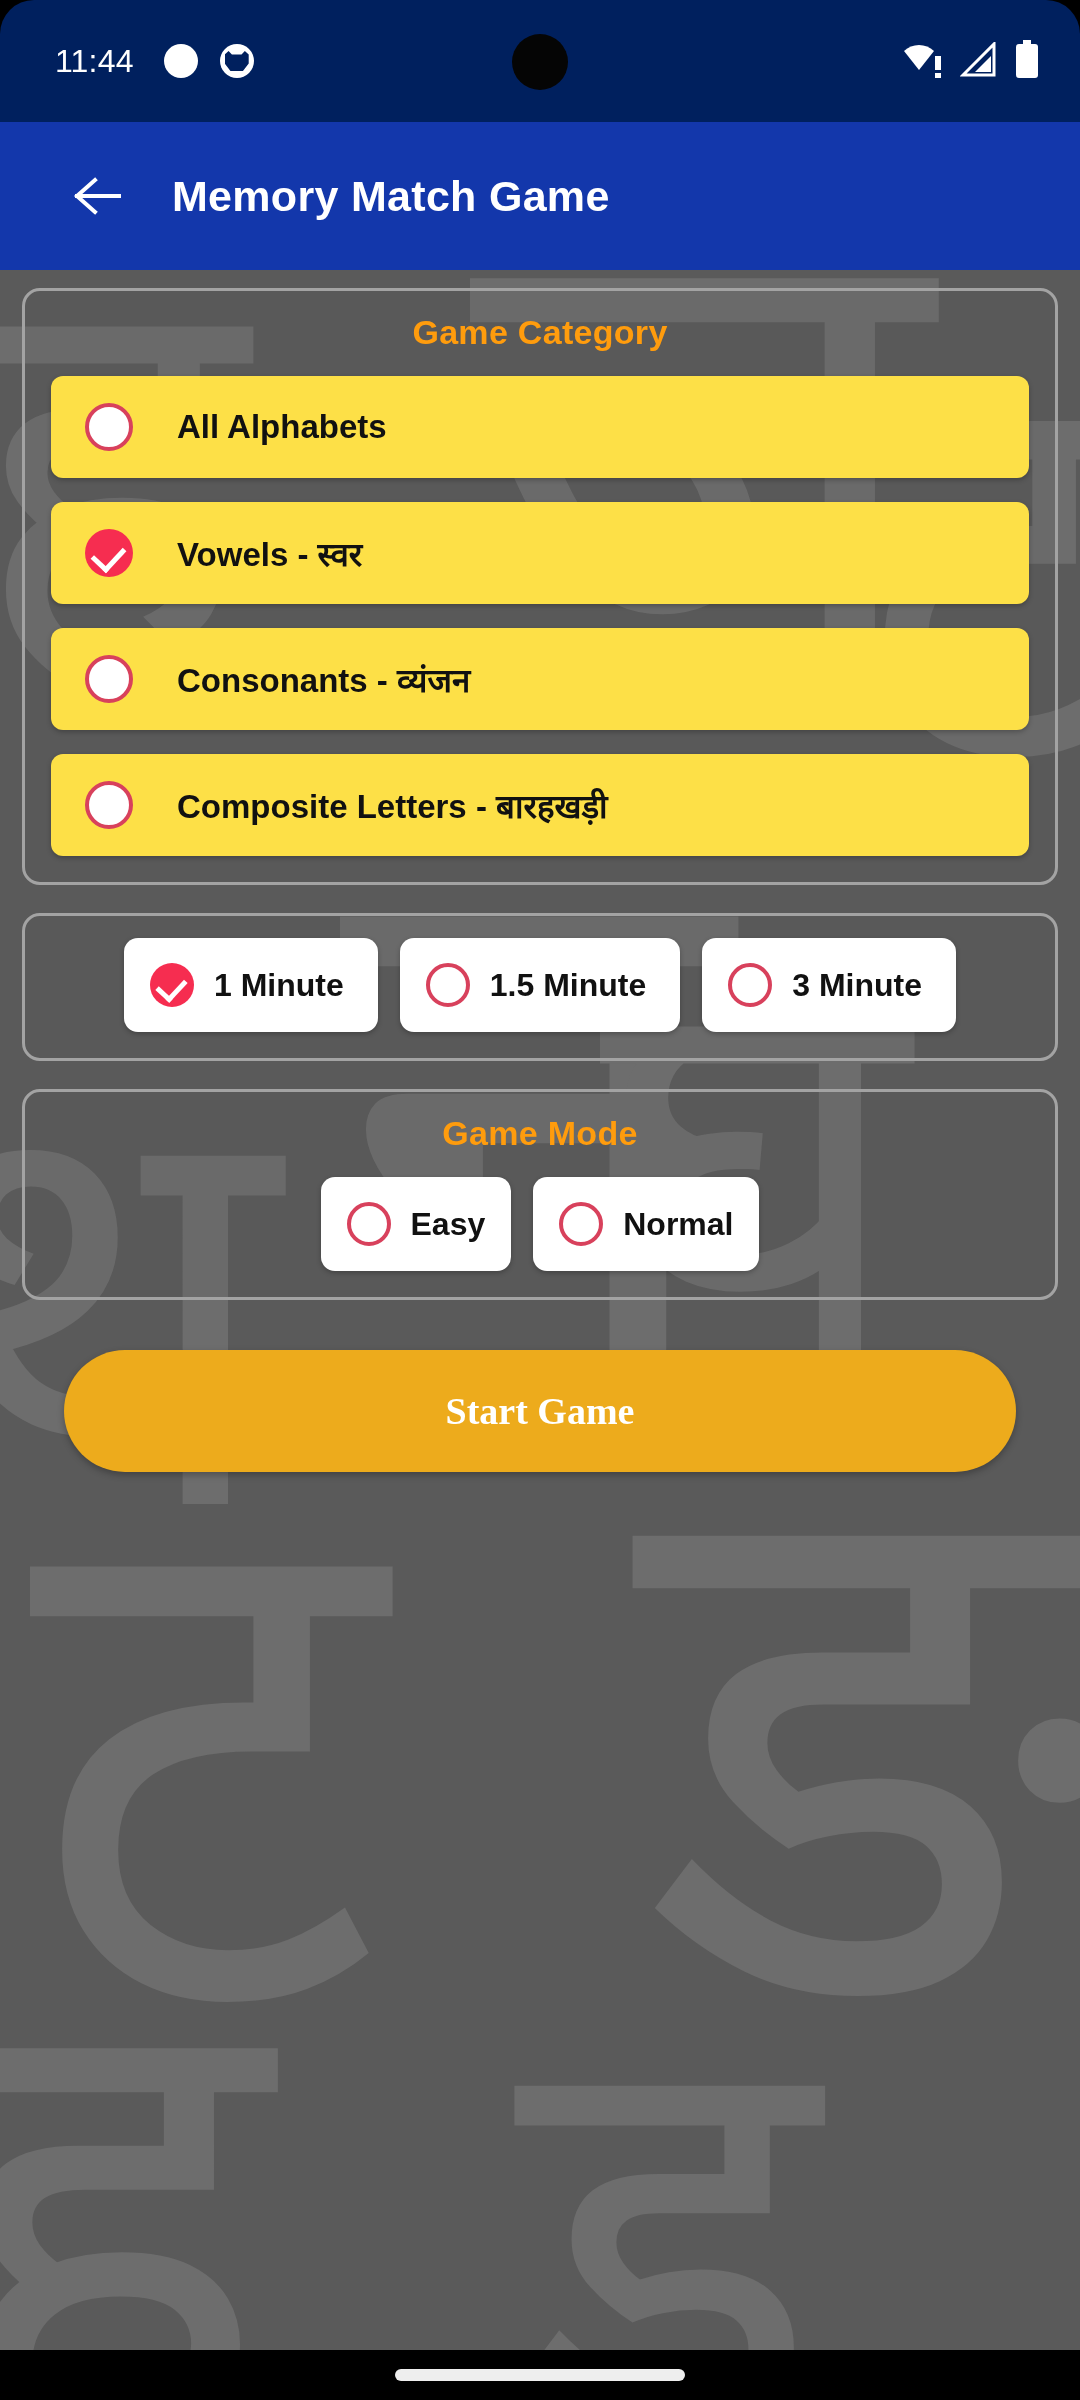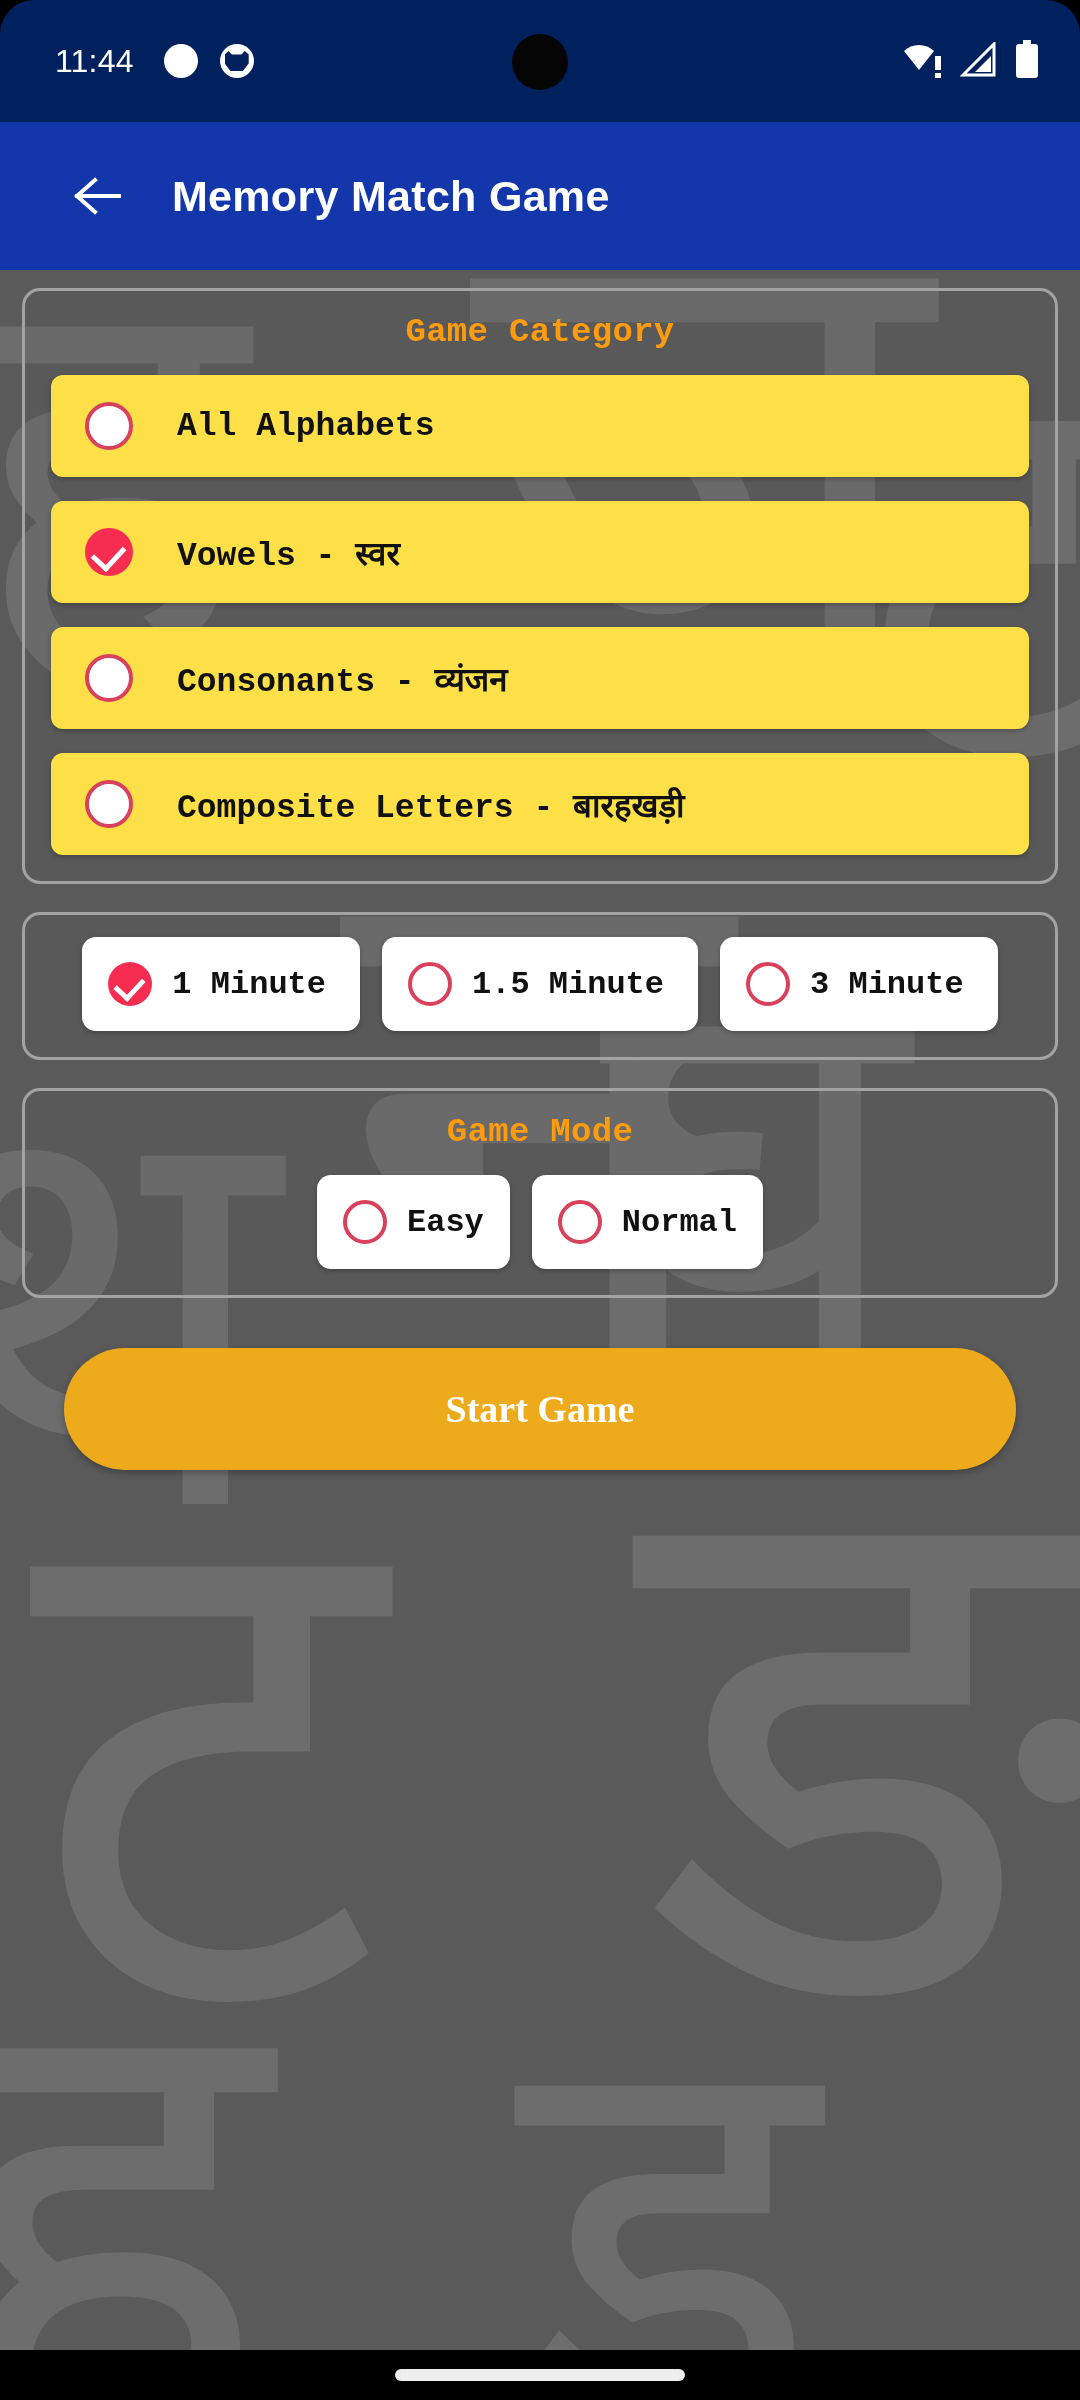--- a/index.html
+++ b/index.html
@@ -57,21 +57,20 @@
     line-height:1; user-select:none;
   }
 
   .fg { position:relative; z-index:5; padding:18px 22px 0 22px; }
 
   
   .panel {
     border:3px solid #a3a3a3; border-radius:18px;
     padding:22px 26px 26px 26px; margin-bottom:28px;
     background:rgba(90,90,90,0.10);
-    font-family:Liberation Mono, monospace;
   }
   .panel-title {
     text-align:center; color:#ff9c0d; font-size:34px; font-weight:bold;
     margin-bottom:24px; letter-spacing:.3px;
   }
 
   
   .radio { width:48px; height:48px; border-radius:50%; flex:0 0 48px; position:relative; }
   .radio.off { border:4px solid #d8415c; background:#fff; }
   .radio.on { background:#f62d50; border:none; }

